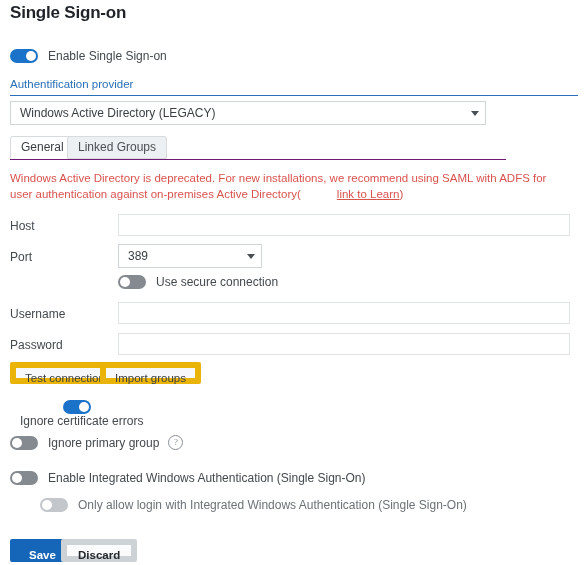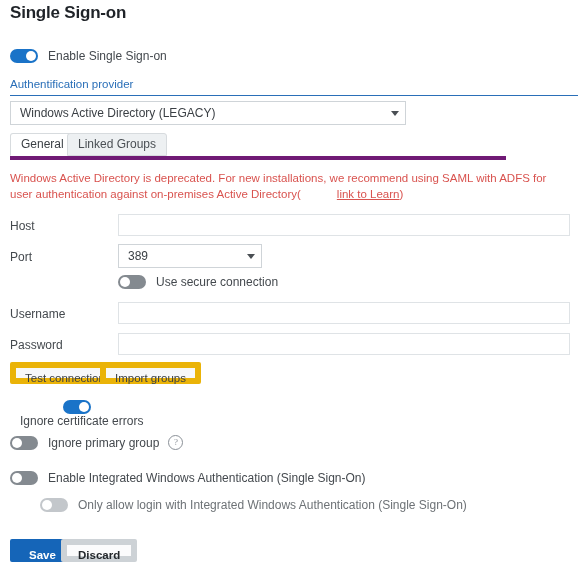--- a/index.html
+++ b/index.html
@@ -101,31 +101,31 @@
     color: #3a3f44;
   }
   .select-box .val { flex: 1; white-space: nowrap; overflow: hidden; }
   .caret {
     width: 0; height: 0;
     border-left: 4px solid transparent;
     border-right: 4px solid transparent;
     border-top: 5px solid #4a4f54;
     margin-left: 6px;
   }
-  #provider-select { left: 10px; top: 101px; width: 396px; }
+  #provider-select { left: 10px; top: 101px; width: 476px; }
   #port-select { left: 118px; top: 244px; width: 144px; }
 
   
   .tabstrip {
     position: absolute;
     left: 10px;
     top: 137px;
     width: 496px;
     height: 23px;
-    border-bottom: 4px solid #701a75;
+    border-bottom: 1px solid #701a75;
     box-sizing: border-box;
   }
   .tab {
     position: absolute;
     bottom: 0;
     box-sizing: border-box;
     height: 23px;
     line-height: 21px;
     padding: 0 10px;
     font-size: 12px;

